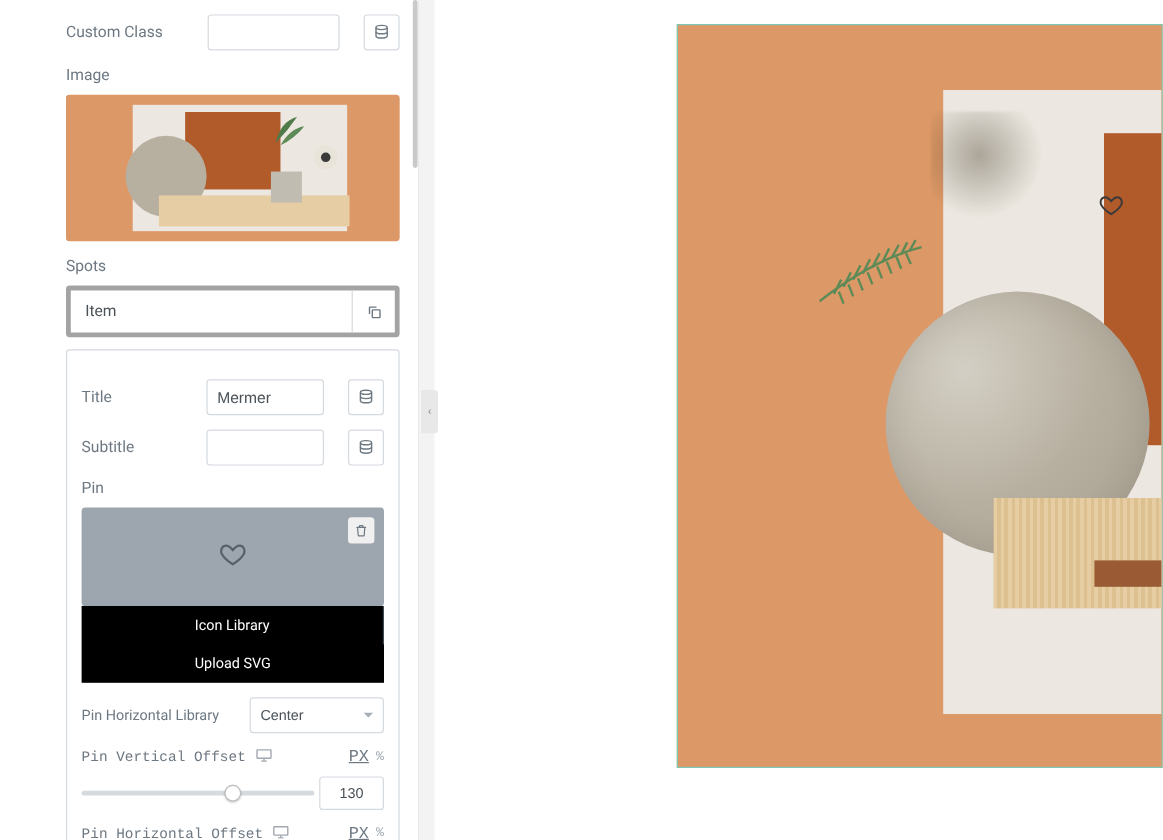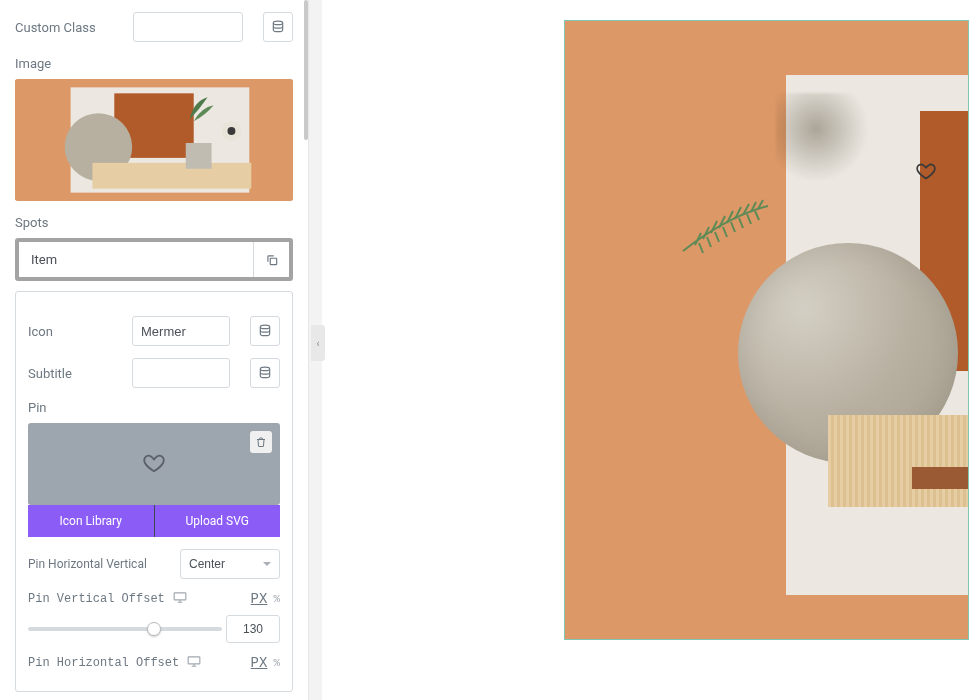--- a/index.html
+++ b/index.html
@@ -13,20 +13,21 @@
       overflow: hidden;
       display: flex;
     }
     .sidebar {
       width: 308px;
       height: 700px;
       background: #fff;
       overflow-y: auto;
       padding: 0 15px 15px 15px;
       position: relative;
+      margin-left: 40px;
     }
     .sidebar-scroll-indicator {
       position: absolute;
       right: 0;
       top: 0;
       width: 4px;
       height: 140px;
       background: #c9c9c9;
       border-radius: 2px;
     }
@@ -177,21 +178,22 @@
       border-radius: 3px;
       display: flex;
       align-items: center;
       justify-content: center;
       cursor: pointer;
       color: #6d7882;
     }
     .pin-heart { color: #5a6068; }
     .pin-tabs {
       display: flex;
-      background: #8b5cf6;
+      background: #000000;
+      flex-direction: column;
     }
     .pin-tab {
       flex: 1;
       text-align: center;
       padding: 9px 0;
       color: #fff;
       font-size: 12px;
       cursor: pointer;
       border-right: 1px solid #3e4852;
     }
@@ -403,21 +405,21 @@
       <svg width="14" height="14" viewBox="0 0 24 24" fill="none" stroke="currentColor" stroke-width="2">
           <rect x="9" y="9" width="11" height="11" rx="1"></rect>
           <path d="M5 15V6a1 1 0 0 1 1-1h9"></path>
         </svg>
     </div>
   </div>
 
   <div class="item-expanded">
 
     <div class="field-row">
-      <span class="field-label">Icon</span>
+      <span class="field-label">Title</span>
       <div class="field-controls">
         <input class="text-input" style="width: 98px;" type="text" value="Mermer">
         <div class="dynamic-btn">
           <svg width="14" height="14" viewBox="0 0 24 24" fill="none" stroke="currentColor" stroke-width="2">
               <ellipse cx="12" cy="5" rx="8" ry="3"></ellipse>
               <path d="M4 5v6c0 1.7 3.6 3 8 3s8-1.3 8-3V5"></path>
               <path d="M4 11v6c0 1.7 3.6 3 8 3s8-1.3 8-3v-6"></path>
             </svg>
         </div>
       </div>
@@ -451,23 +453,23 @@
             </svg>
         </span>
       </div>
       <div class="pin-tabs">
         <div class="pin-tab">Icon Library</div>
         <div class="pin-tab">Upload SVG</div>
       </div>
     </div>
 
     <div class="field-row">
-      <span class="field-label" style="font-size:12px">Pin Horizontal Vertical</span>
+      <span class="field-label" style="font-size:12px">Pin Horizontal Library</span>
       <div class="select-wrap">
-        <select class="select-input" style="width:100px">
+        <select class="select-input" style="width:112px">
           <option>Center</option>
         </select>
       </div>
     </div>
 
 
     <div class="slider-row">
       <div class="slider-head">
         <div class="slider-head-left">
           <span class="field-label" style="font-size:12px">Pin Vertical Offset</span>

